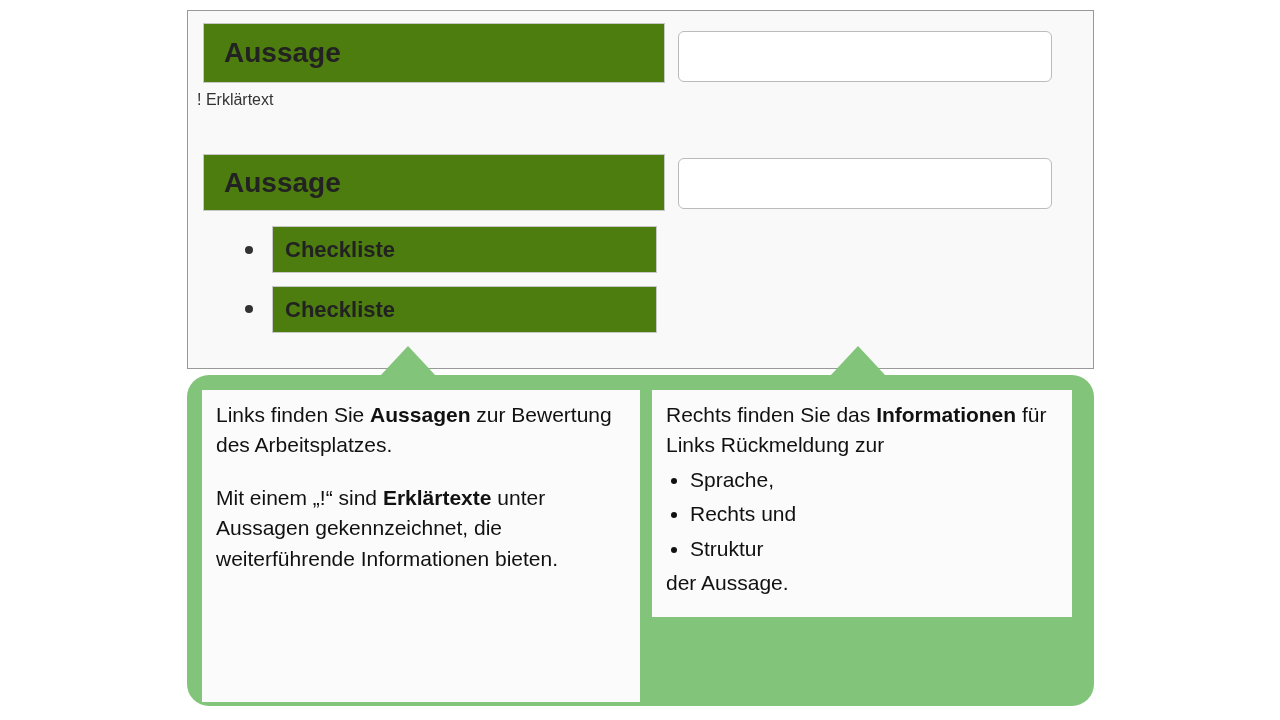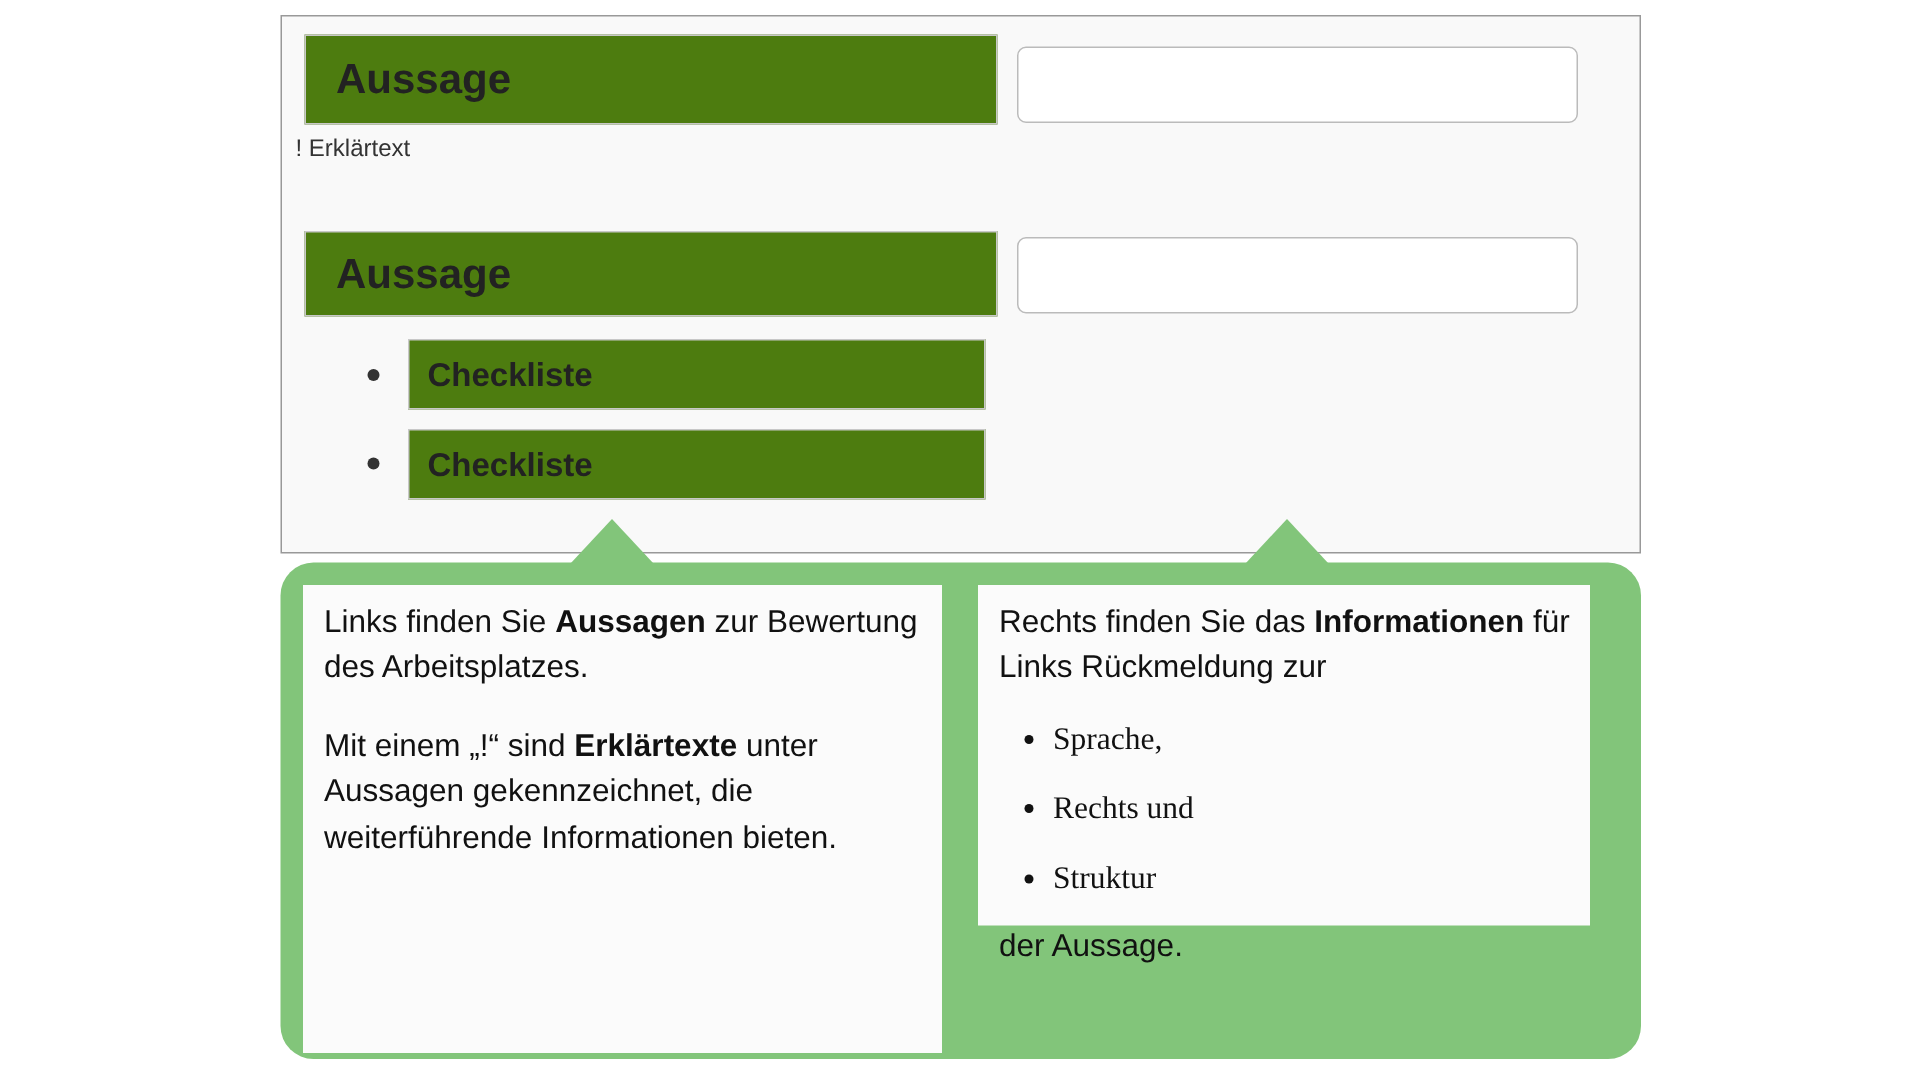--- a/index.html
+++ b/index.html
@@ -17,26 +17,26 @@
   .b1{top:235px;}
   .b2{top:294px;}
   .input{position:absolute;border:1px solid #bbb;border-radius:6px;background:#fff;width:372px;height:49px;}
   .input1{left:490px;top:20px;}
   .input2{left:490px;top:147px;}
   
   .callout{position:absolute;left:187px;top:375px;width:907px;height:331px;background:#82c57a;border-radius:22px;}
   .arrow{position:absolute;width:0;height:0;border-left:28px solid transparent;border-right:28px solid transparent;border-bottom:30px solid #82c57a;}
   .arrowL{left:380px;top:346px;}
   .arrowR{left:830px;top:346px;}
-  .card{position:absolute;background:#fbfbfb;color:#111;font-size:21px;line-height:1.45;padding:10px 2px 12px 14px;}
+  .card{position:absolute;background:#fbfbfb;color:#111;font-size:21px;line-height:1.45;padding:10px 14px 12px 14px;}
   .cardL{left:15px;top:15px;width:410px;height:290px;}
   .cardR{left:465px;top:15px;width:392px;height:205px;}
   .card p{margin:0 0 22px 0;}
   .card ul{margin:0 0 0 20px;padding:0;}
-  .card li{margin:16px;font-family:Liberation Serif, serif;}
+  .card li{margin:4px;}
   b{font-weight:bold;}
 </style>
 </head>
 <body>
 
 <div class="stage">
   <div class="panel">
     <div class="block aussage1">Aussage</div>
     <div class="input input1"></div>
     <div class="erklar">! Erklärtext</div>

